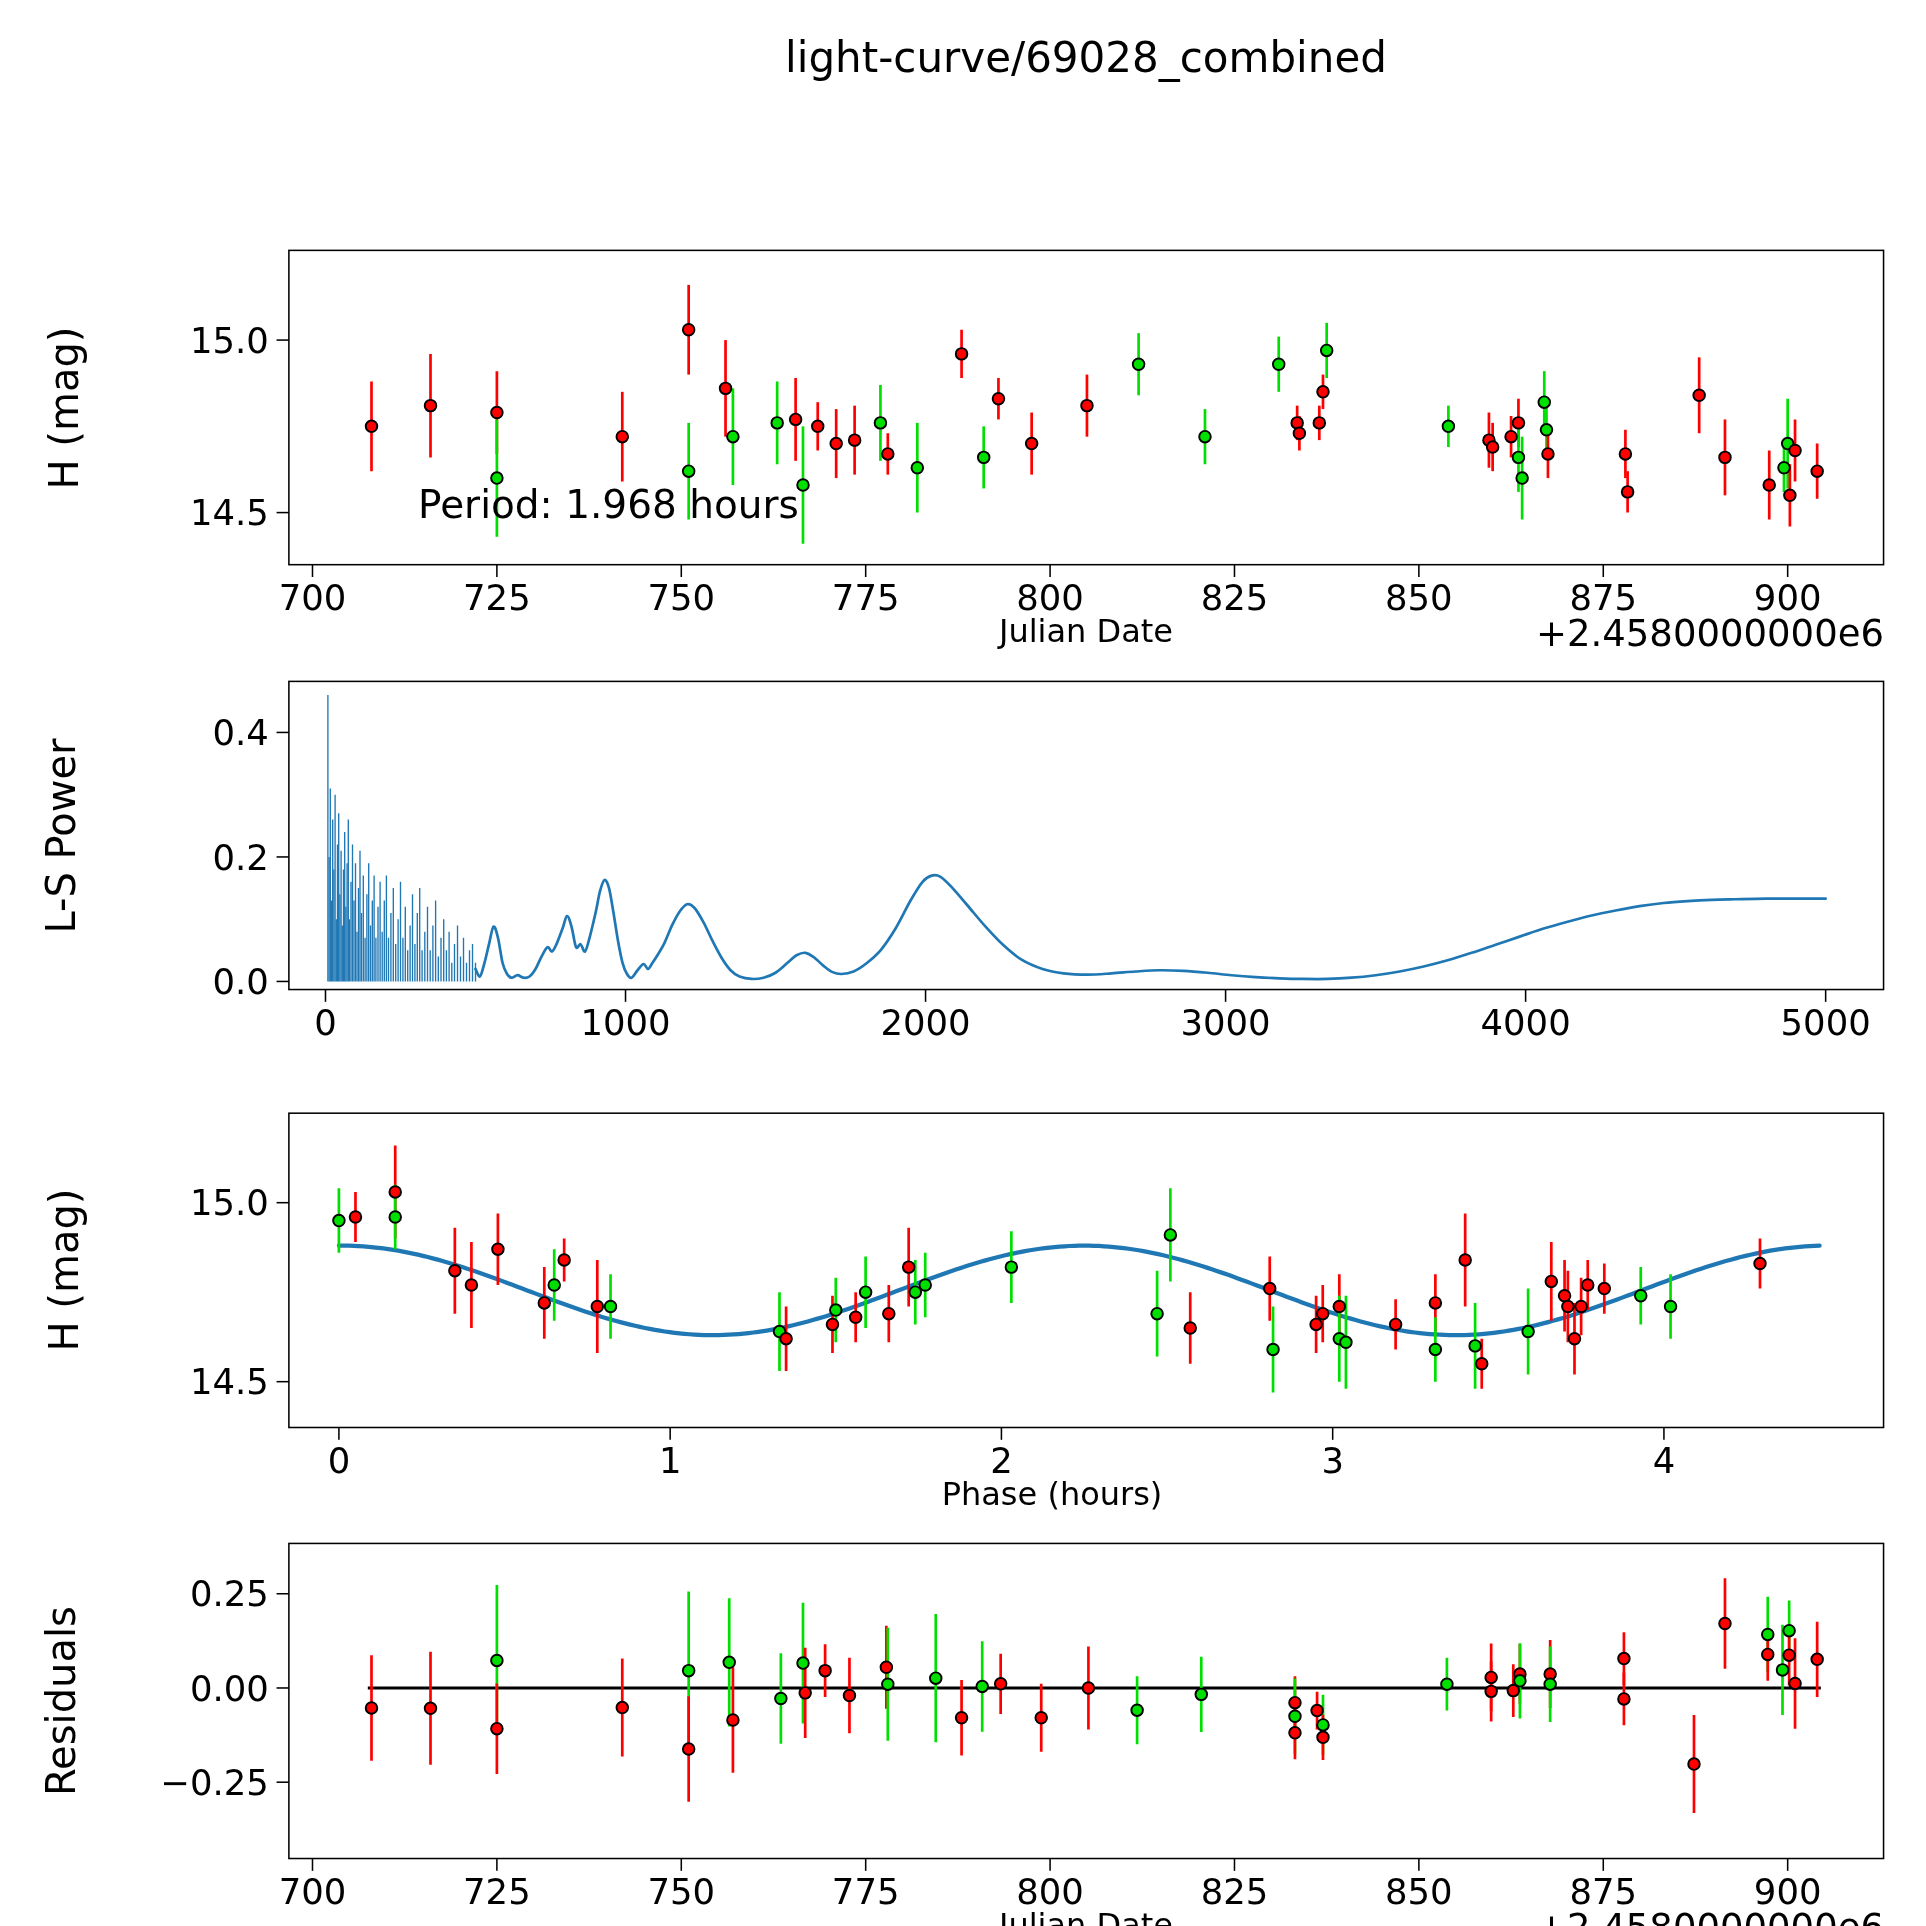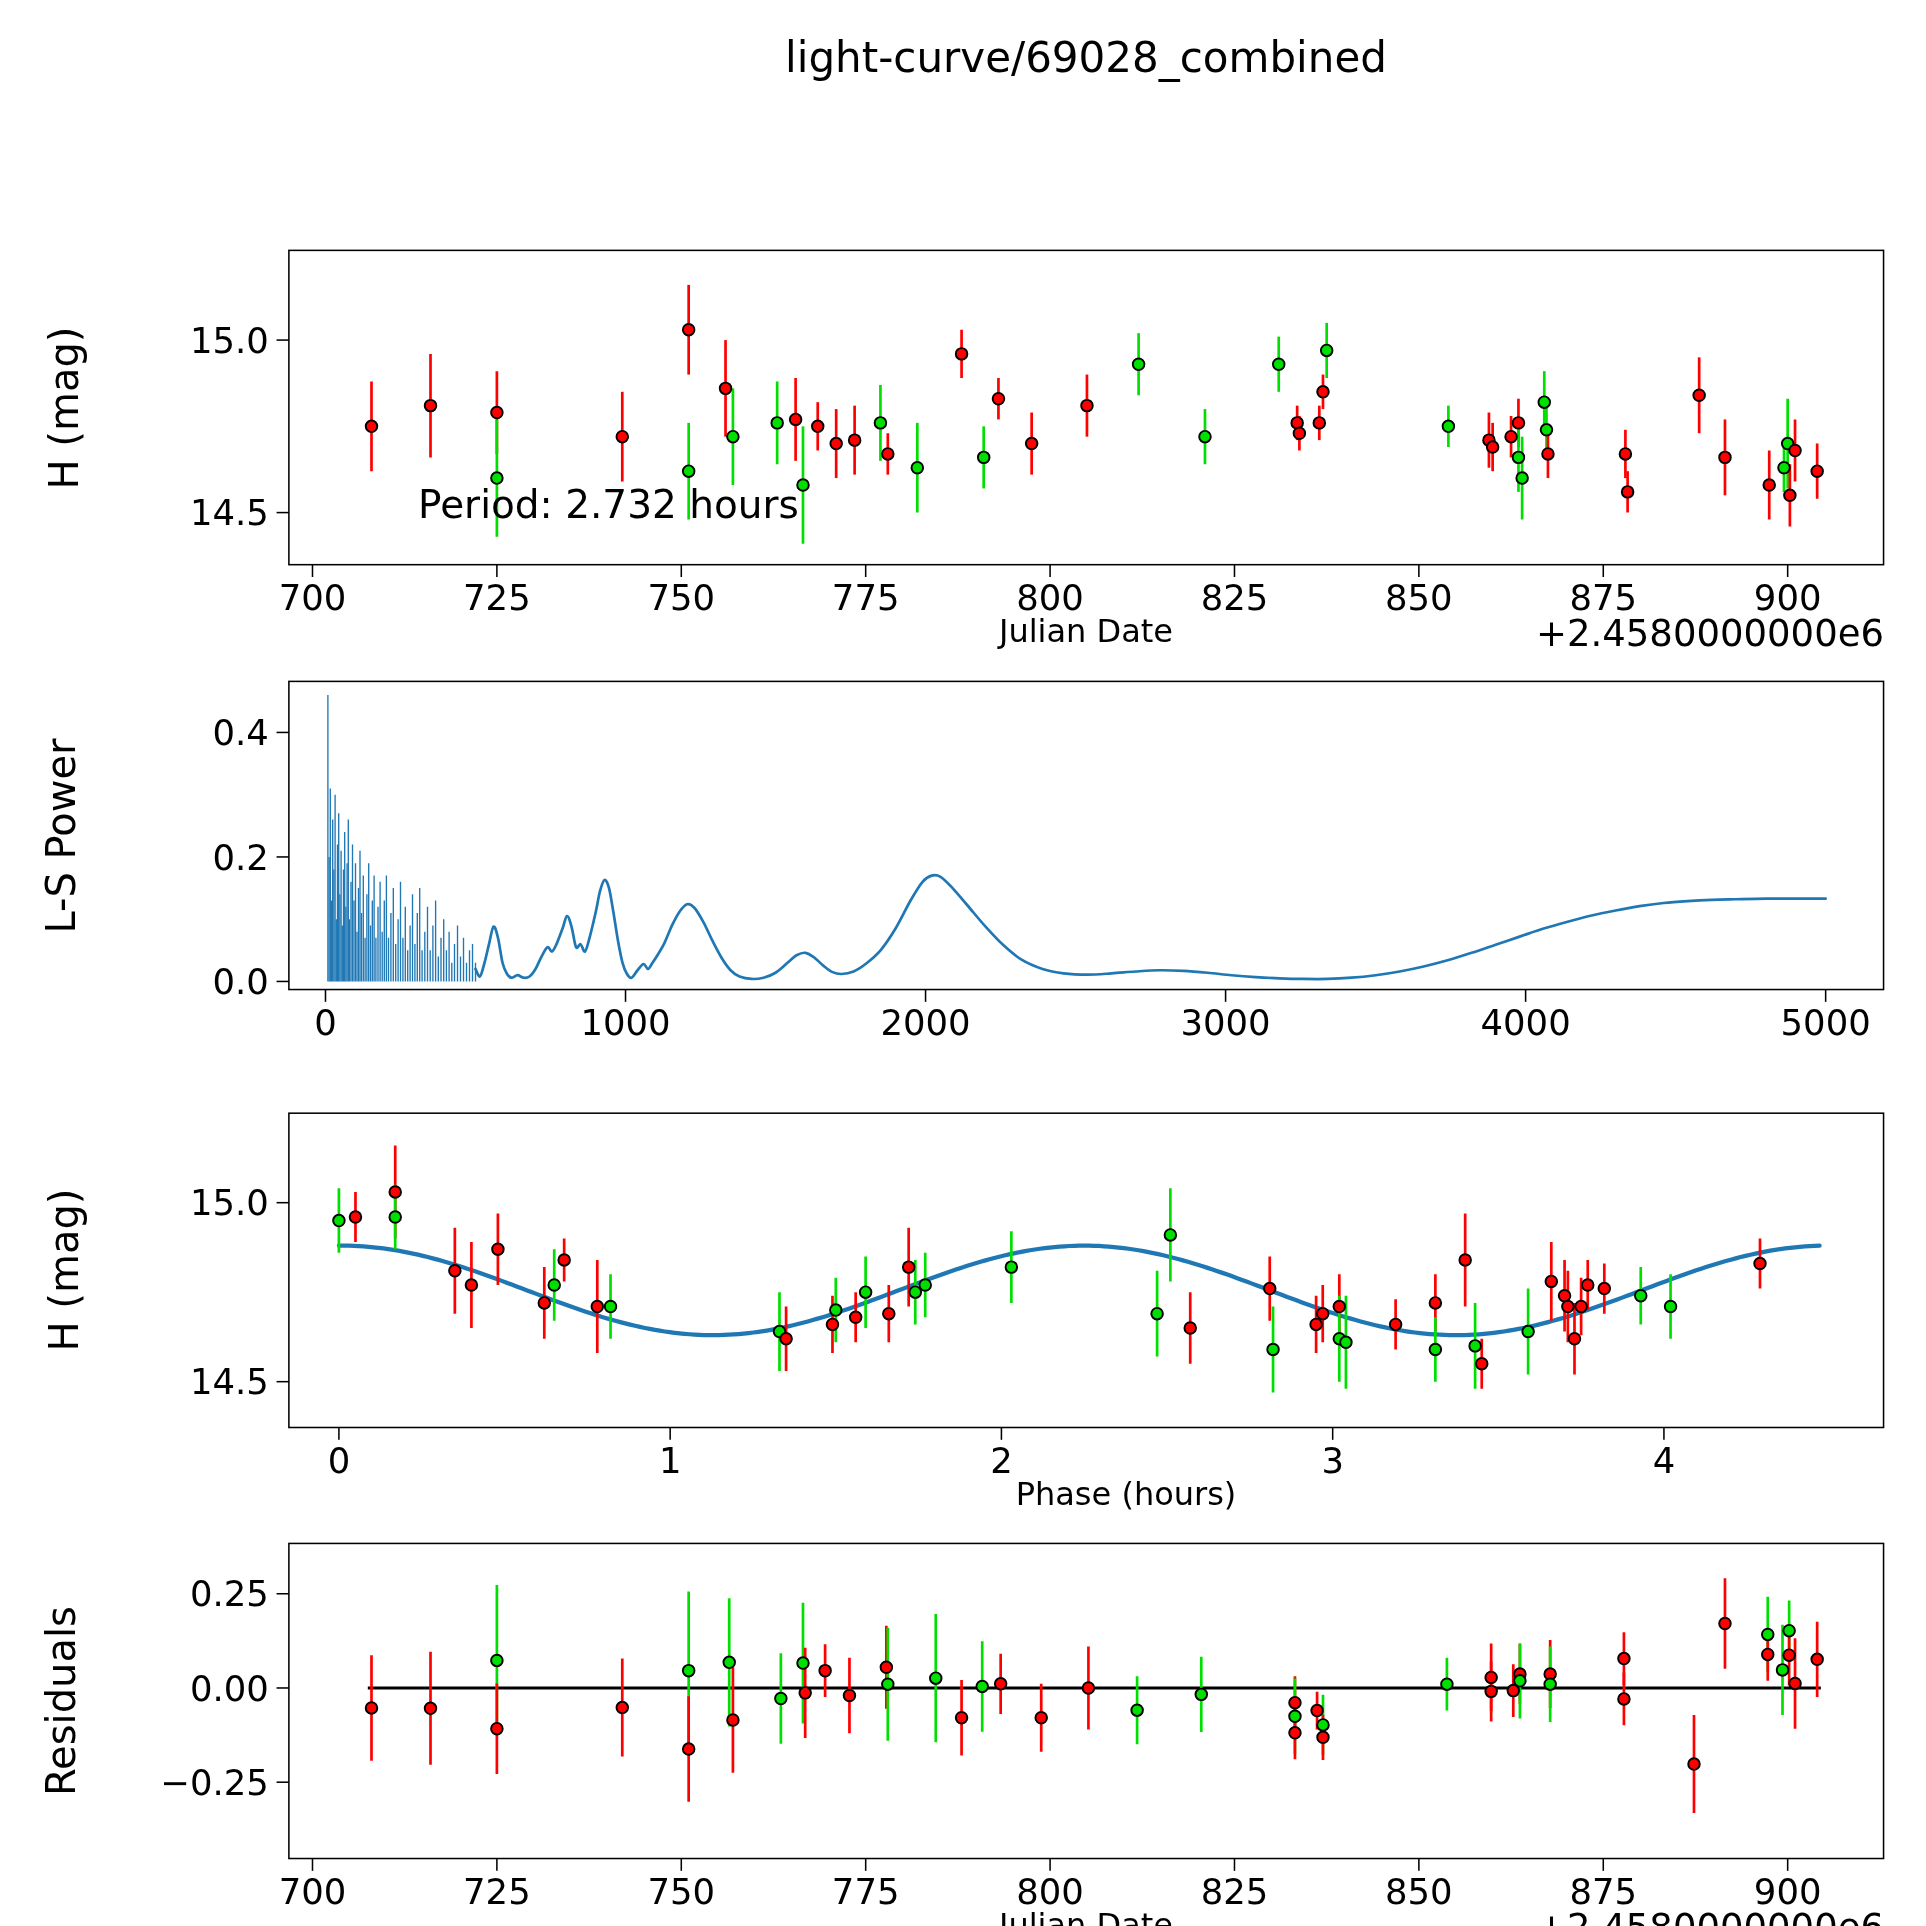--- a/index.html
+++ b/index.html
@@ -510,21 +510,21 @@
     </svg>
 
   <div class="lbl title" style="left:1086px;top:37px;text-align:center;">light-curve/69028_combined</div>
 
   <div class="lbl ylab" style="left:64px;top:408px;">H (mag)</div>
   <div class="lbl ylab" style="left:61px;top:836px;">L-S Power</div>
   <div class="lbl ylab" style="left:64px;top:1270px;">H (mag)</div>
   <div class="lbl ylab" style="left:61px;top:1701px;">Residuals</div>
 
   <div class="lbl xlab" style="left:1086px;top:615px;">Julian Date</div>
-  <div class="lbl xlab" style="left:1126px;top:1478px;text-align:center;">Phase (hours)</div>
+  <div class="lbl xlab" style="left:1052px;top:1478px;text-align:center;">Phase (hours)</div>
   <div class="lbl xlab" style="left:1086px;top:1909px;">Julian Date</div>
 
   <div class="lbl offset" style="left:1884px;top:615px;">+2.4580000000e6</div>
   <div class="lbl offset" style="left:1884px;top:1909px;">+2.4580000000e6</div>
 
-  <div class="lbl annot" style="left:418px;top:485px;">Period: 2.732 hours</div>
+  <div class="lbl annot" style="left:418px;top:485px;">Period: 1.968 hours</div>
 </div>
 
 
 </body></html>

